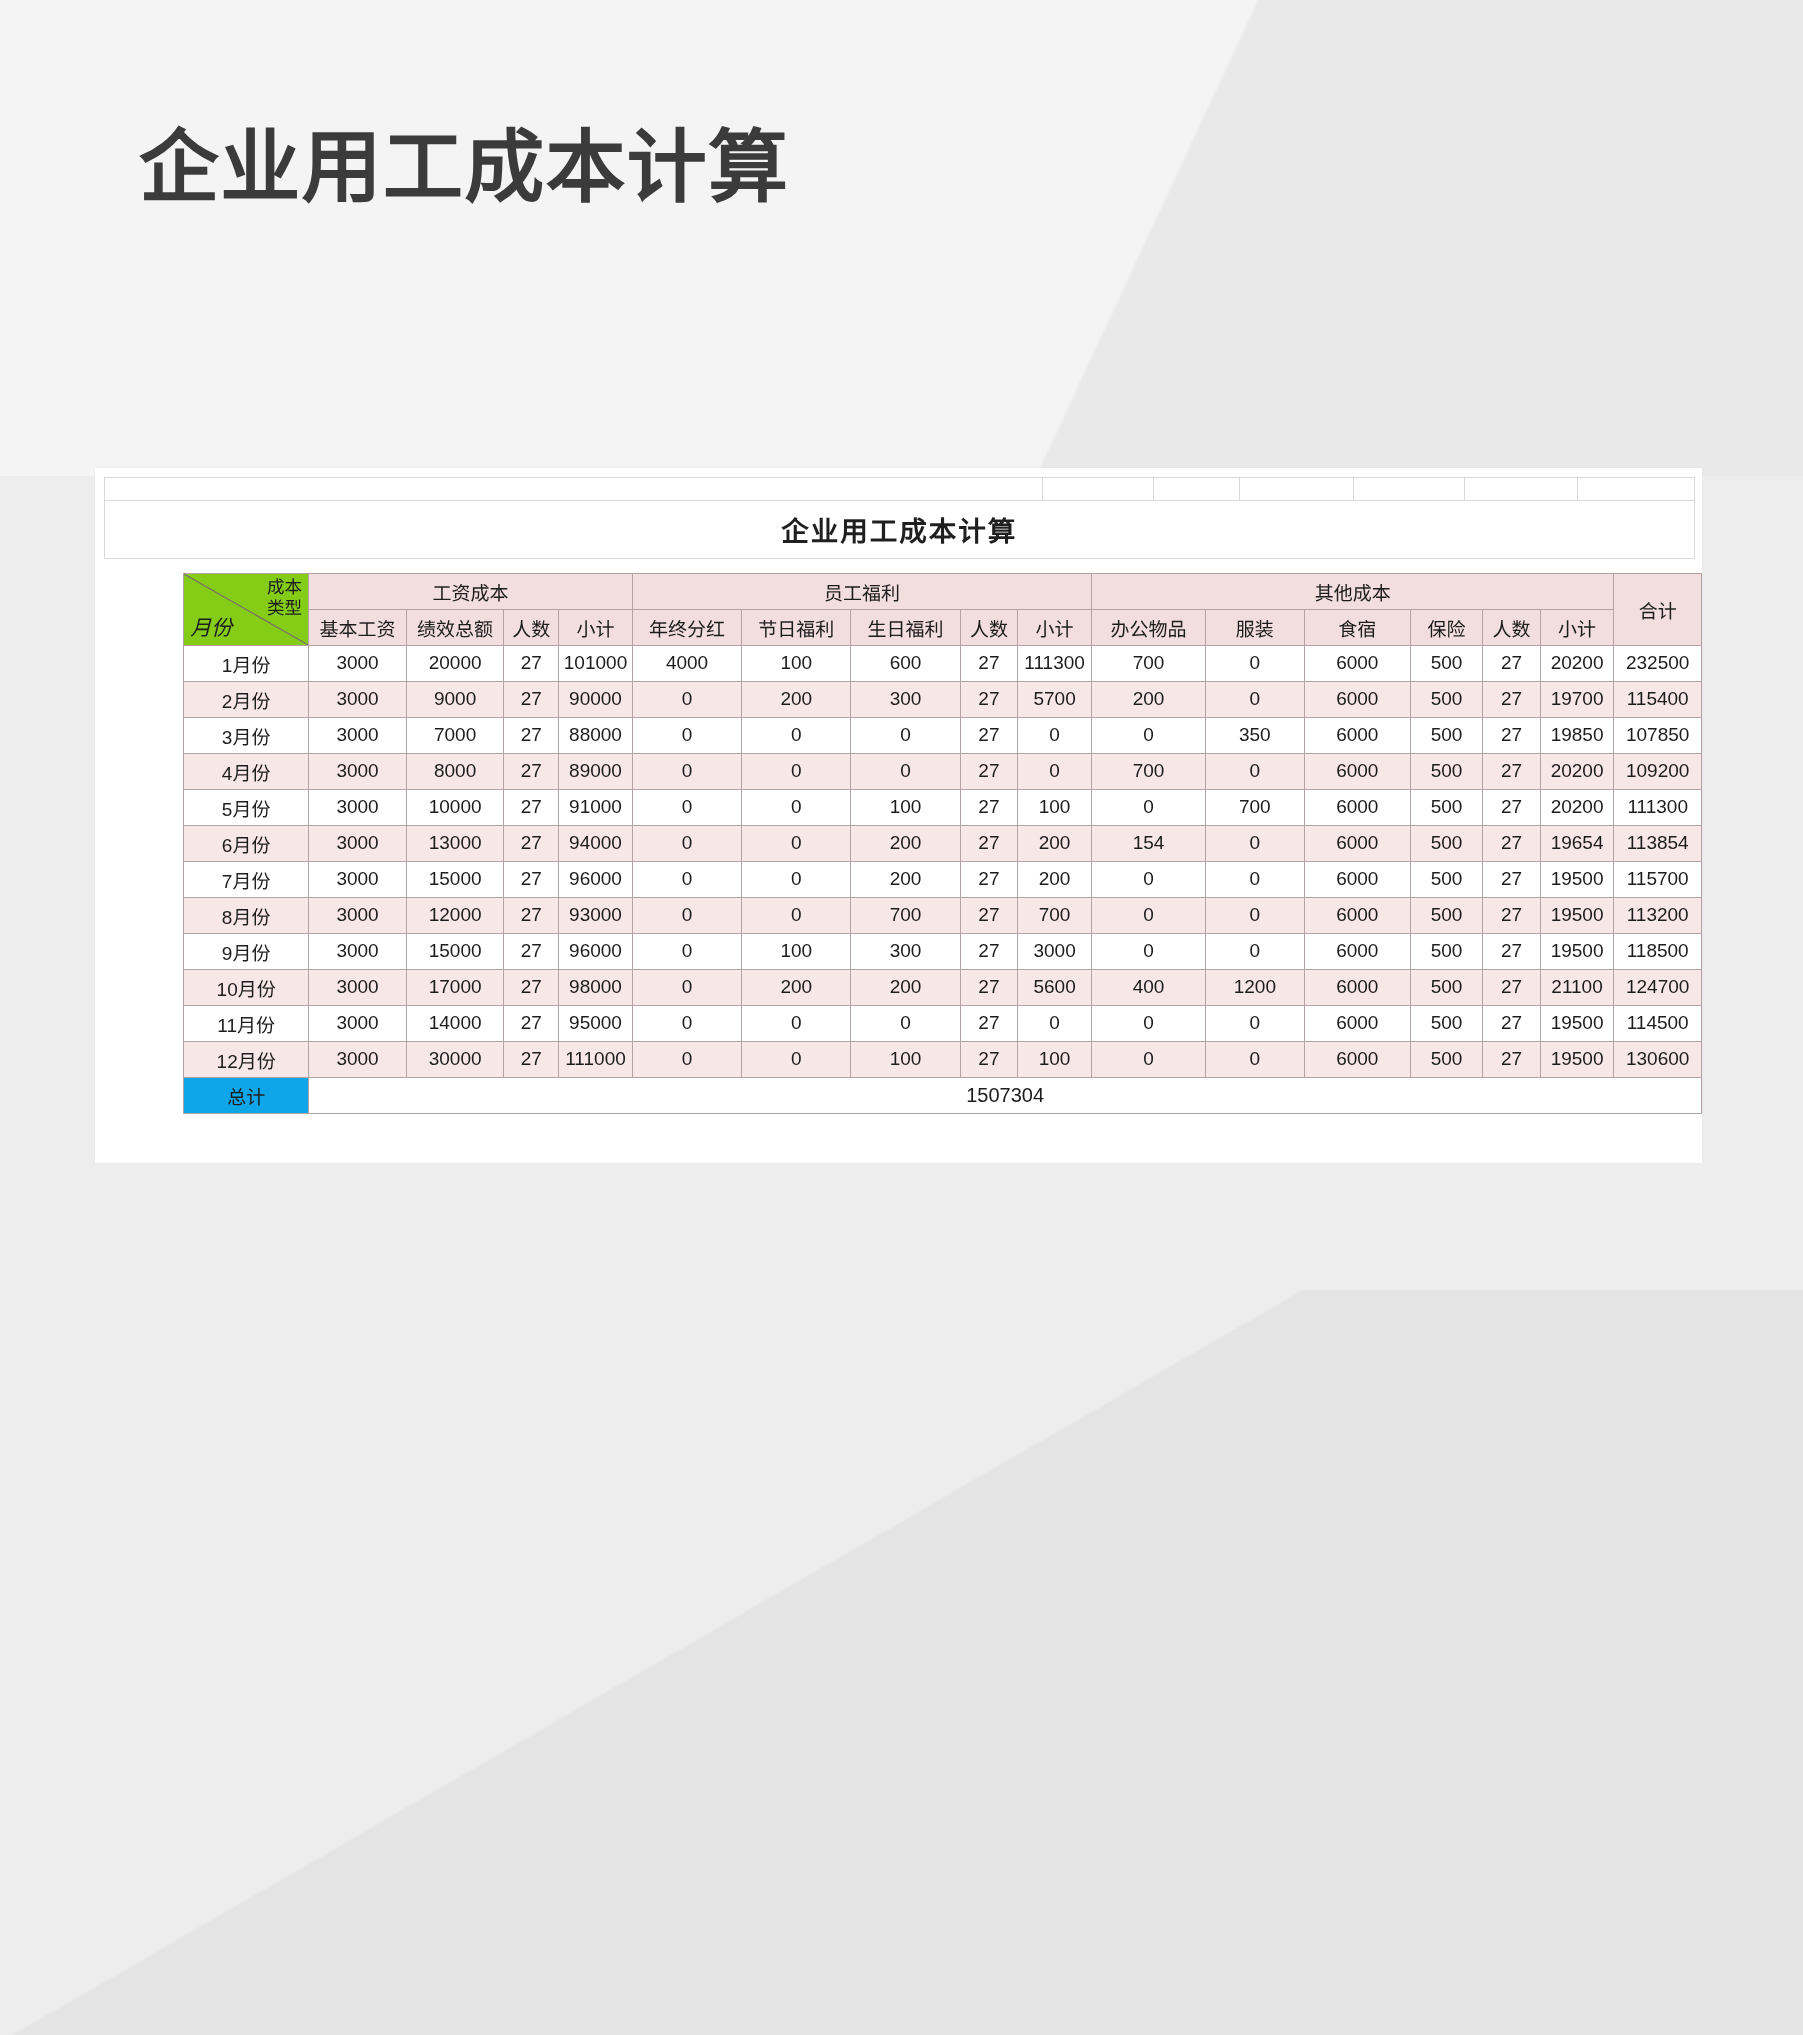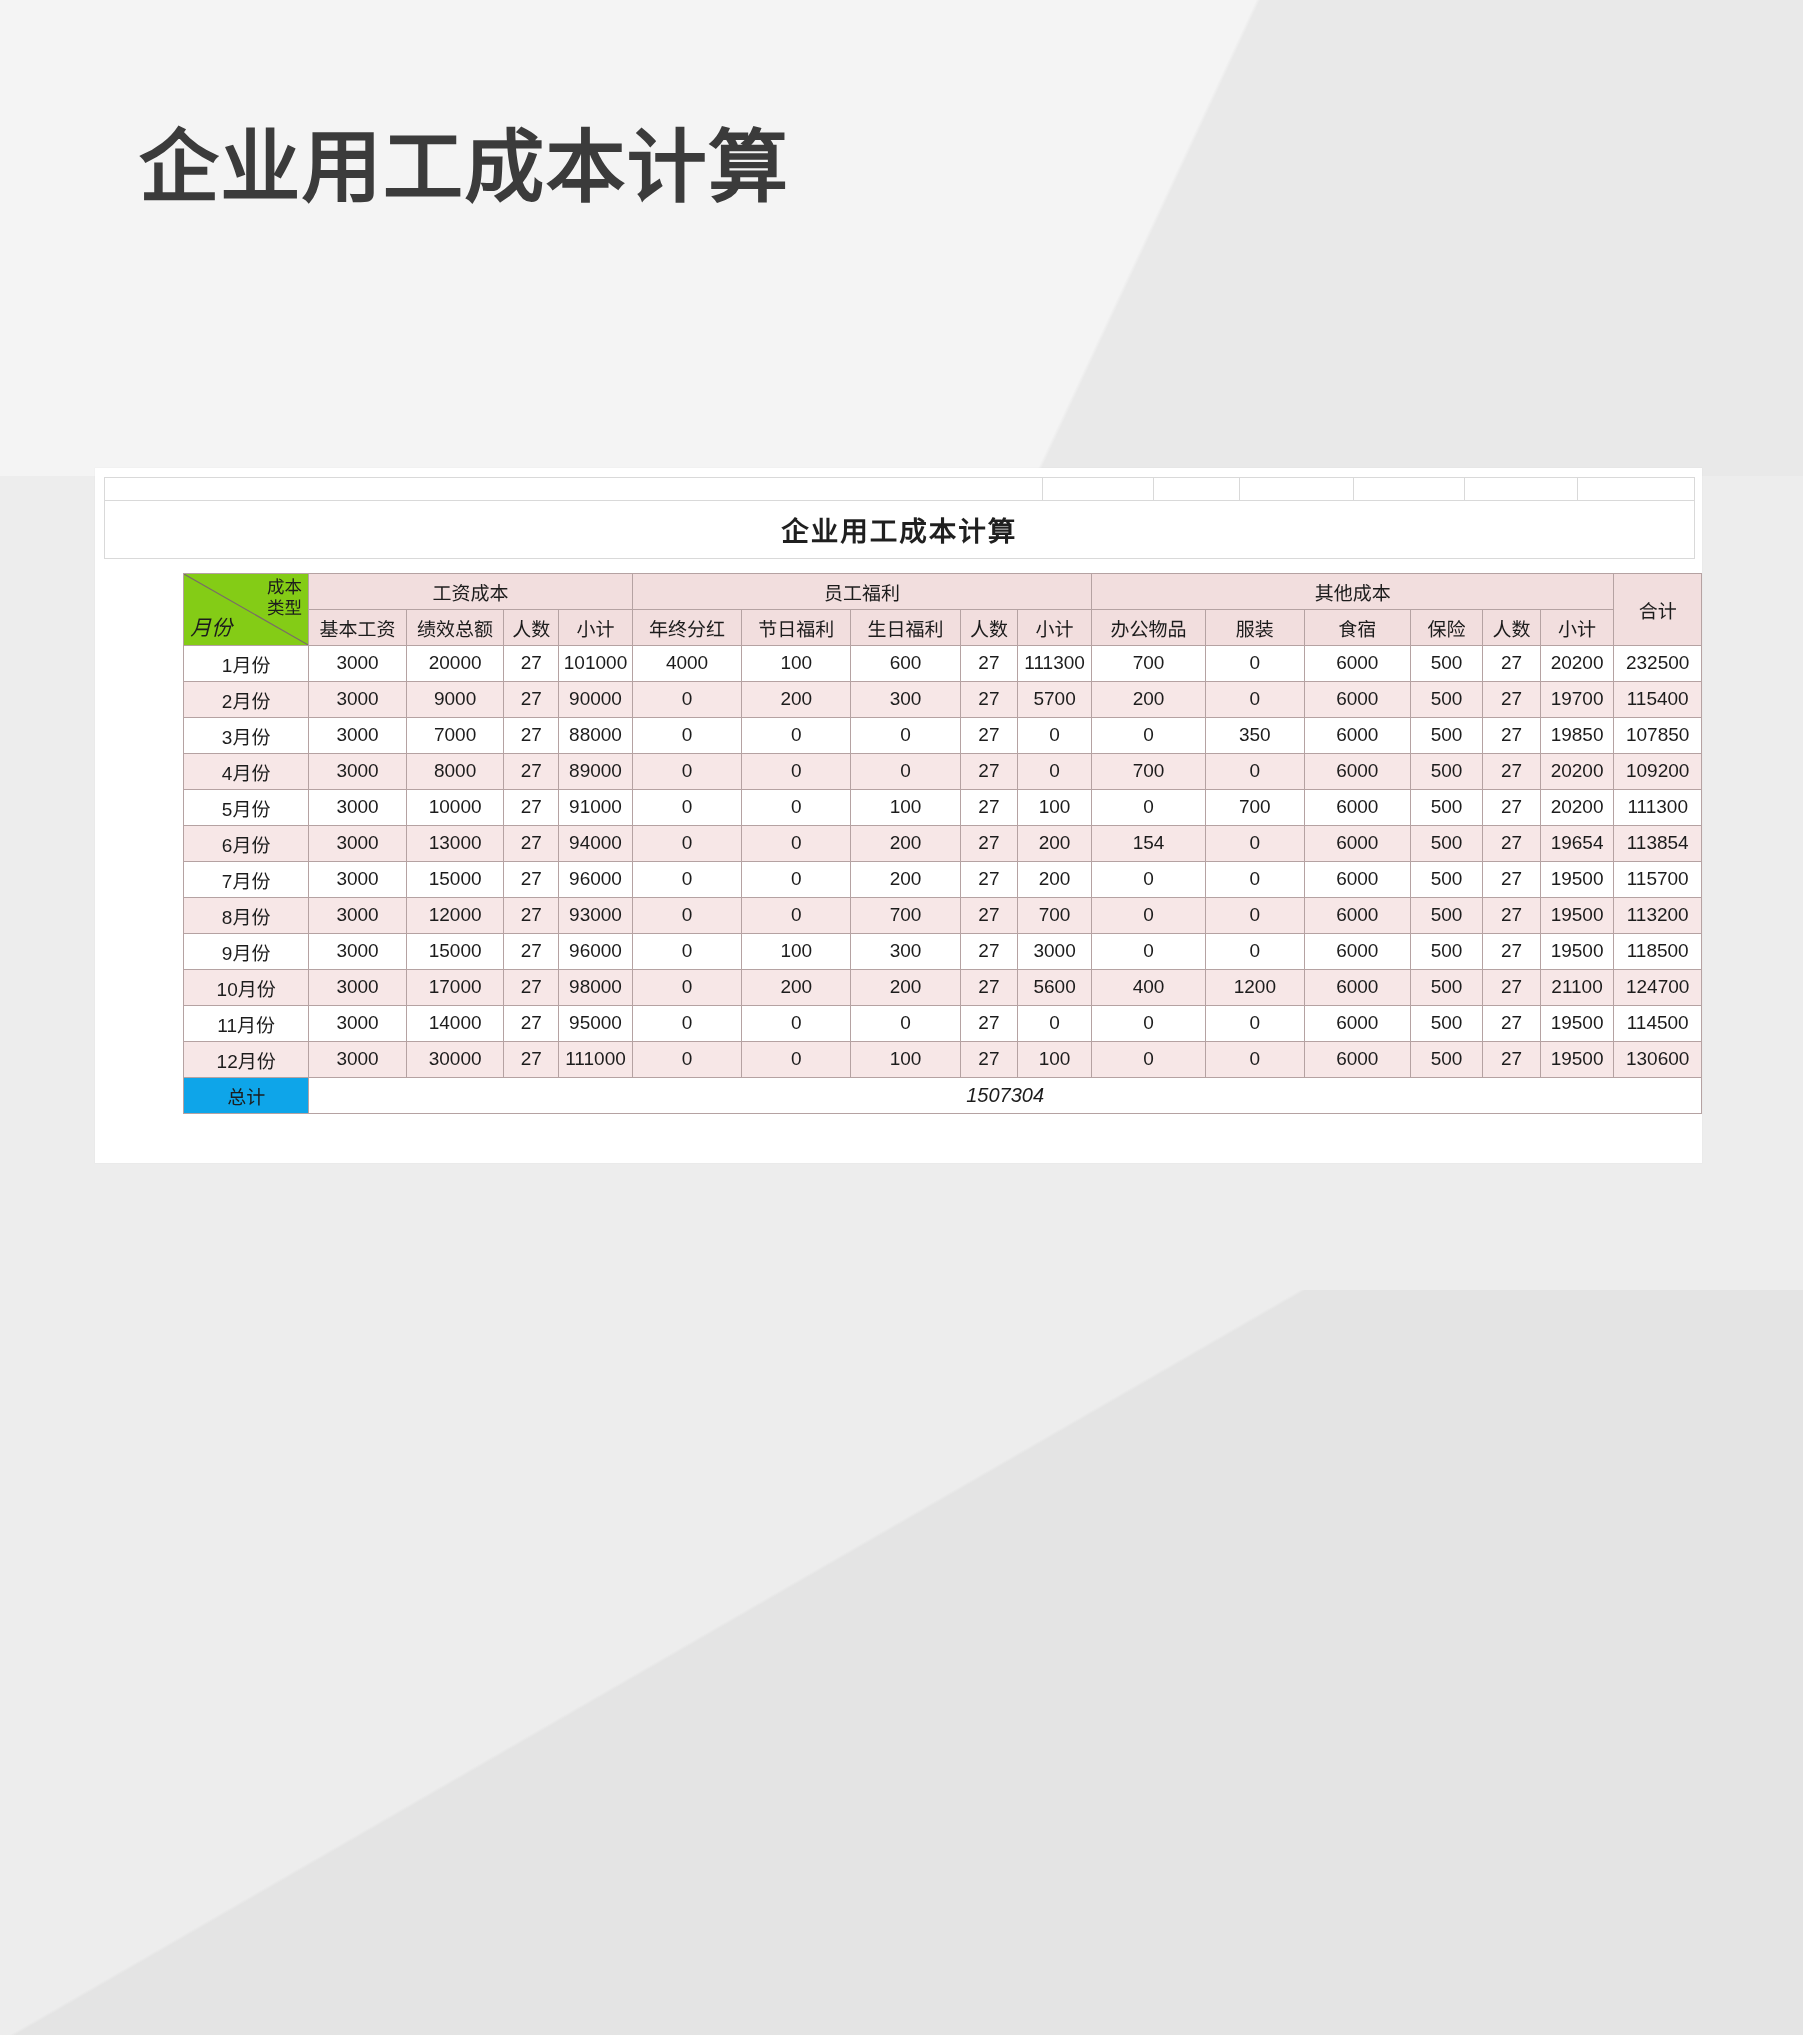--- a/index.html
+++ b/index.html
@@ -160,21 +160,20 @@
     bottom: 3.8px;
     font-size: 21px;
     color: #1c1c1c;
     font-style: italic;
   }
 
   .total-label { background: #0ea5e9; }
   .total-value {
     background: #ffffff;
     font-size: 20px;
-    font-style: italic;
   }
 </style>
 </head>
 <body>
 
 <div class="bg-wedge-top"></div>
 <div class="bg-wedge-bottom"></div>
 
 <div class="page">
 

